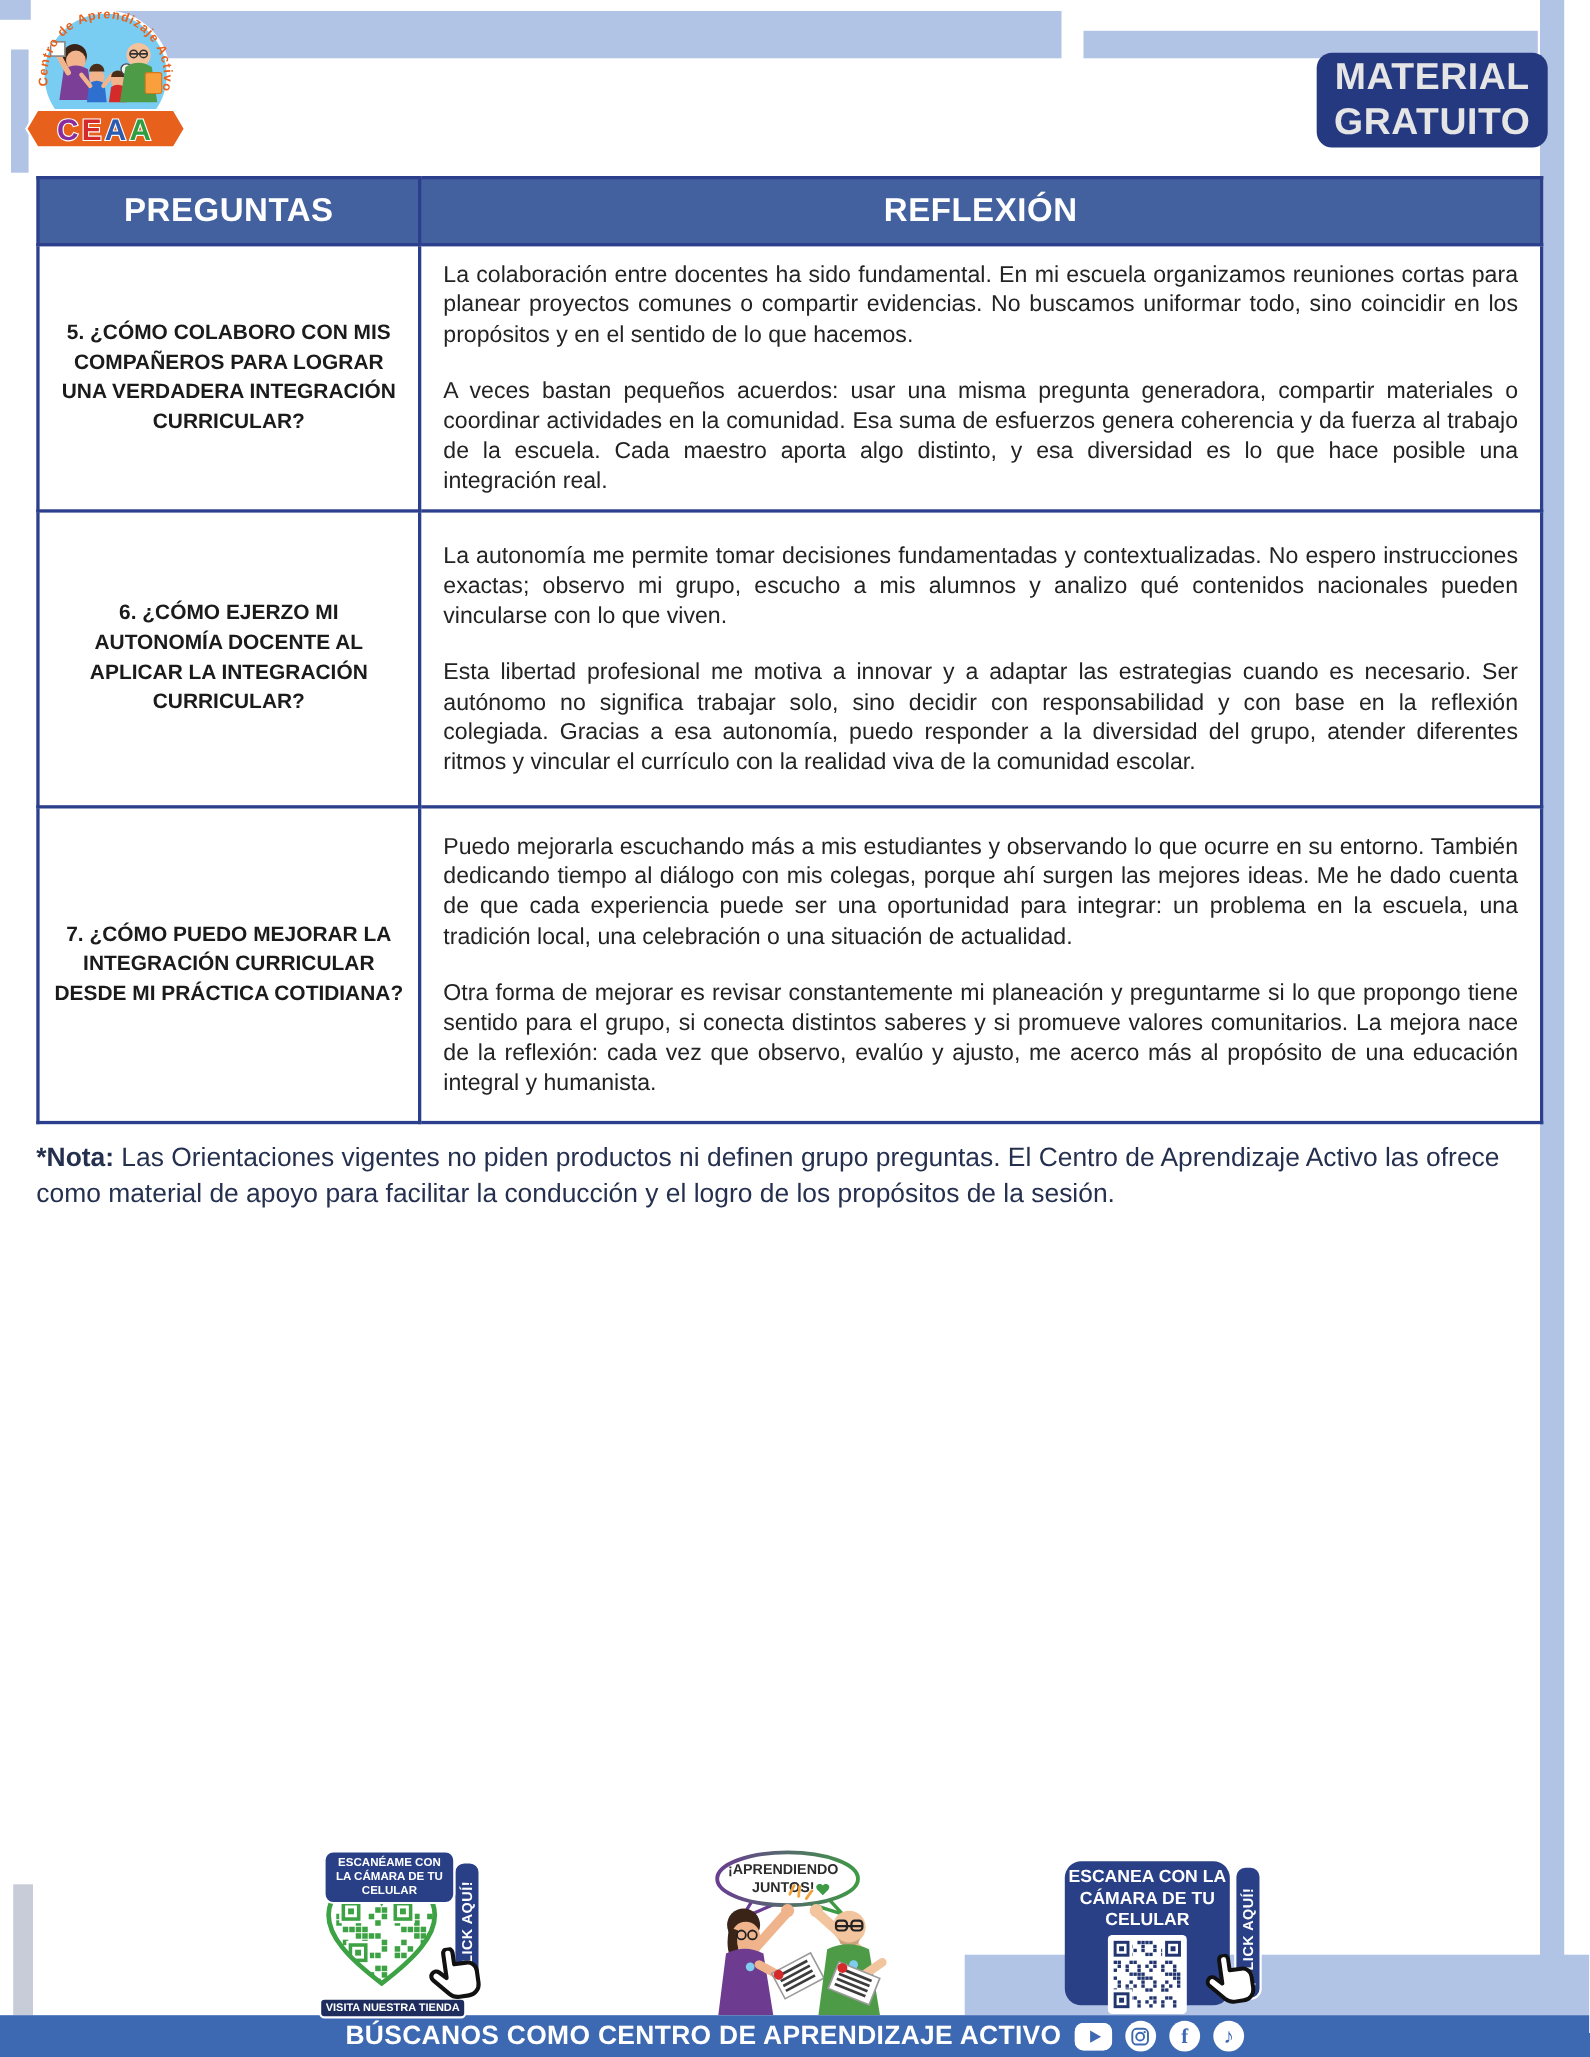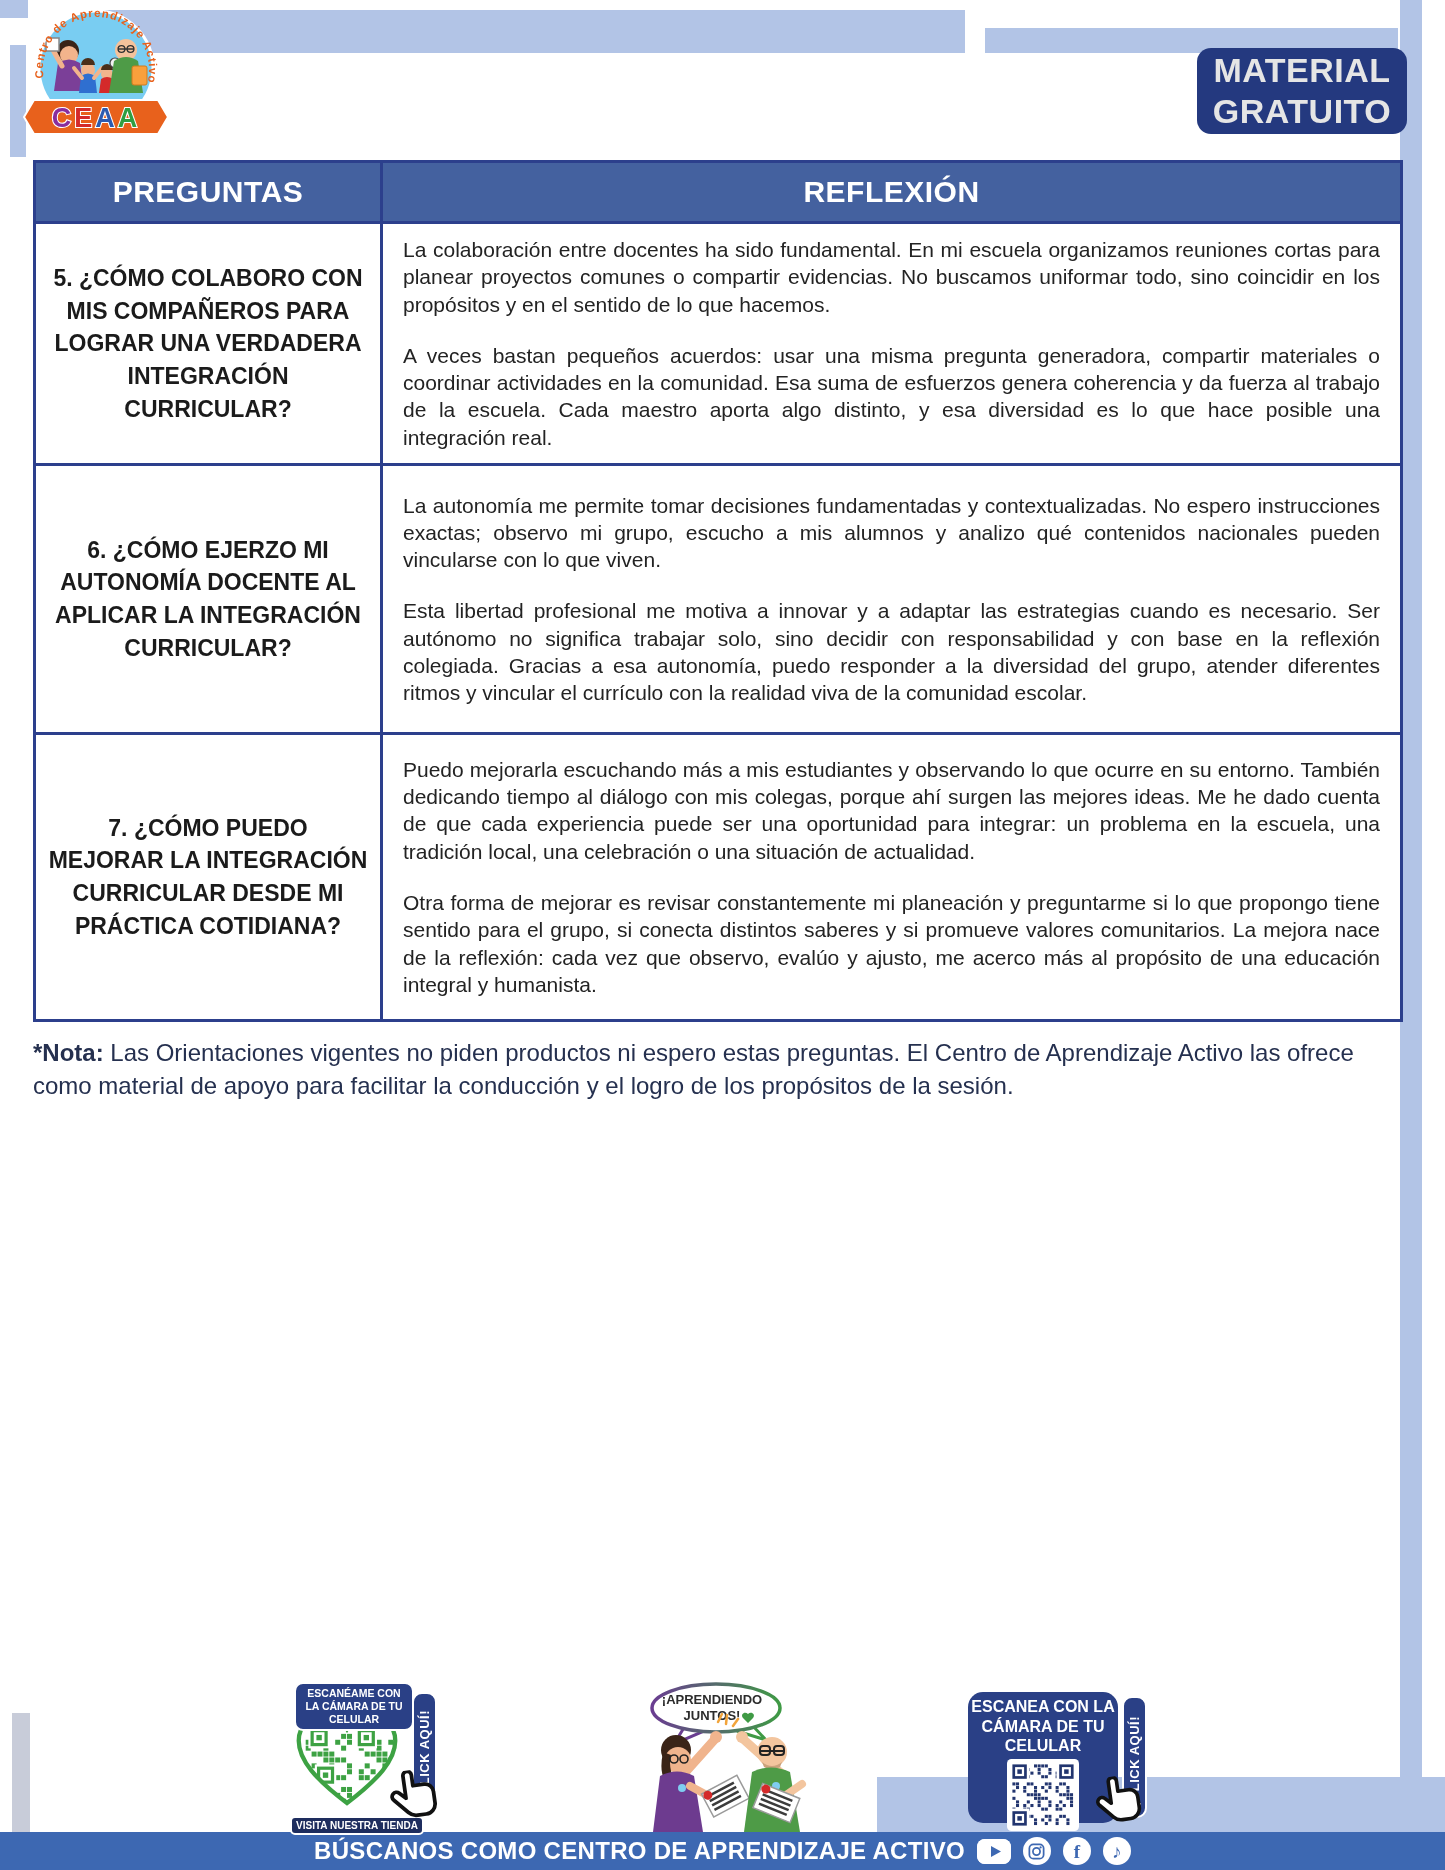--- a/index.html
+++ b/index.html
@@ -31,21 +31,21 @@
     flex-direction:column;align-items:center;justify-content:center;letter-spacing:.5px;}
 
   
   .content{position:absolute;left:33px;top:160px;width:1367px;}
   table.qr-table{border-collapse:collapse;table-layout:fixed;width:1367px;background:#fff;}
   table.qr-table th,table.qr-table td{border:3px solid var(--border-blue);}
   table.qr-table th{background:var(--header-blue);color:#fff;font-weight:800;font-size:30px;
     letter-spacing:.5px;height:56px;text-align:center;}
   col.c-q{width:347px;} col.c-r{width:1020px;}
   td.q-cell{vertical-align:middle;text-align:center;padding:10px 12px;font-weight:800;
-    font-size:23px;line-height:1.42;color:#1b1b1b;}
+    font-size:19px;line-height:1.42;color:#1b1b1b;}
   td.r-cell{vertical-align:middle;text-align:justify;padding:12px 20px;font-size:21px;
     line-height:1.3;color:var(--text-dark);}
   td.r-cell p{margin:0 0 24px 0;} td.r-cell p:last-child{margin:0;}
   tr.row-5 td{height:212px;} tr.row-6 td{height:242px;} tr.row-7 td{height:260px;}
 
   .note{margin-top:14px;font-size:24px;line-height:1.38;color:var(--note-navy);text-align:left;width:1378px;}
   .note strong{font-weight:800;}
 
   
   .pill{background:var(--qr-box-blue);color:#fff;font-weight:800;text-align:center;border-radius:9px;
@@ -174,21 +174,21 @@
         <tr class="row-7">
           <td class="q-cell">7. ¿CÓMO PUEDO MEJORAR LA INTEGRACIÓN CURRICULAR DESDE MI PRÁCTICA COTIDIANA?</td>
           <td class="r-cell">
             <p>Puedo mejorarla escuchando más a mis estudiantes y observando lo que ocurre en su entorno. También dedicando tiempo al diálogo con mis colegas, porque ahí surgen las mejores ideas. Me he dado cuenta de que cada experiencia puede ser una oportunidad para integrar: un problema en la escuela, una tradición local, una celebración o una situación de actualidad.</p>
             <p>Otra forma de mejorar es revisar constantemente mi planeación y preguntarme si lo que propongo tiene sentido para el grupo, si conecta distintos saberes y si promueve valores comunitarios. La mejora nace de la reflexión: cada vez que observo, evalúo y ajusto, me acerco más al propósito de una educación integral y humanista.</p>
           </td>
         </tr>
       </tbody>
     </table>
     <div class="note">
-      <strong>*Nota:</strong><span> Las Orientaciones vigentes no piden productos ni espero estas preguntas. El Centro de Aprendizaje Activo las ofrece como material de apoyo para facilitar la conducción y el logro de los propósitos de la sesión.</span>
+      <strong>*Nota:</strong><span> Las Orientaciones vigentes no piden productos ni definen grupo preguntas. El Centro de Aprendizaje Activo las ofrece como material de apoyo para facilitar la conducción y el logro de los propósitos de la sesión.</span>
     </div>
   </div>
 
   <div class="left-qr-group">
     <div class="pill scan-pill">ESCANÉAME CON LA CÁMARA DE TU CELULAR</div>
     <svg class="heart-svg" viewBox="0 0 110 100">
       <defs>
         <clipPath id="heartClip">
           <path d="M55,92 C26,70 10,52 10,34 C10,19 22,10 34,10 C44,10 51,16 55,23 C59,16 66,10 76,10 C88,10 100,19 100,34 C100,52 84,70 55,92 Z"></path>
         </clipPath>

